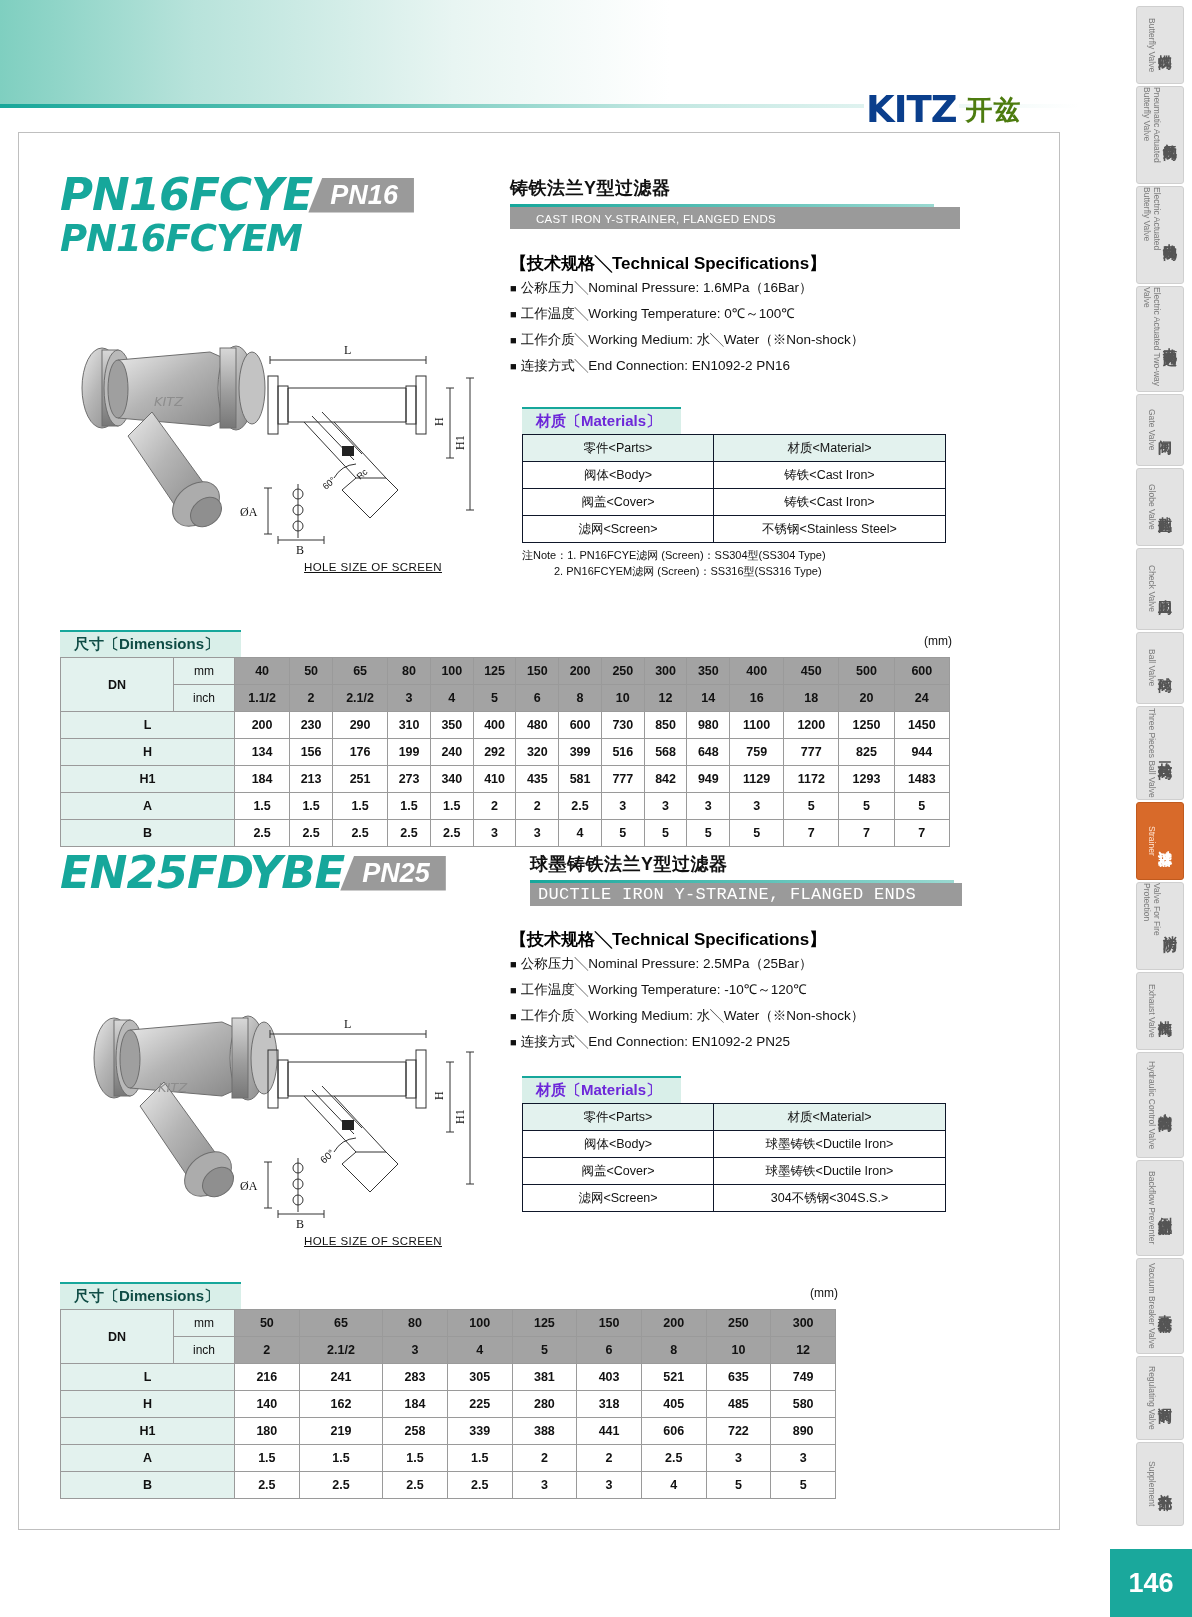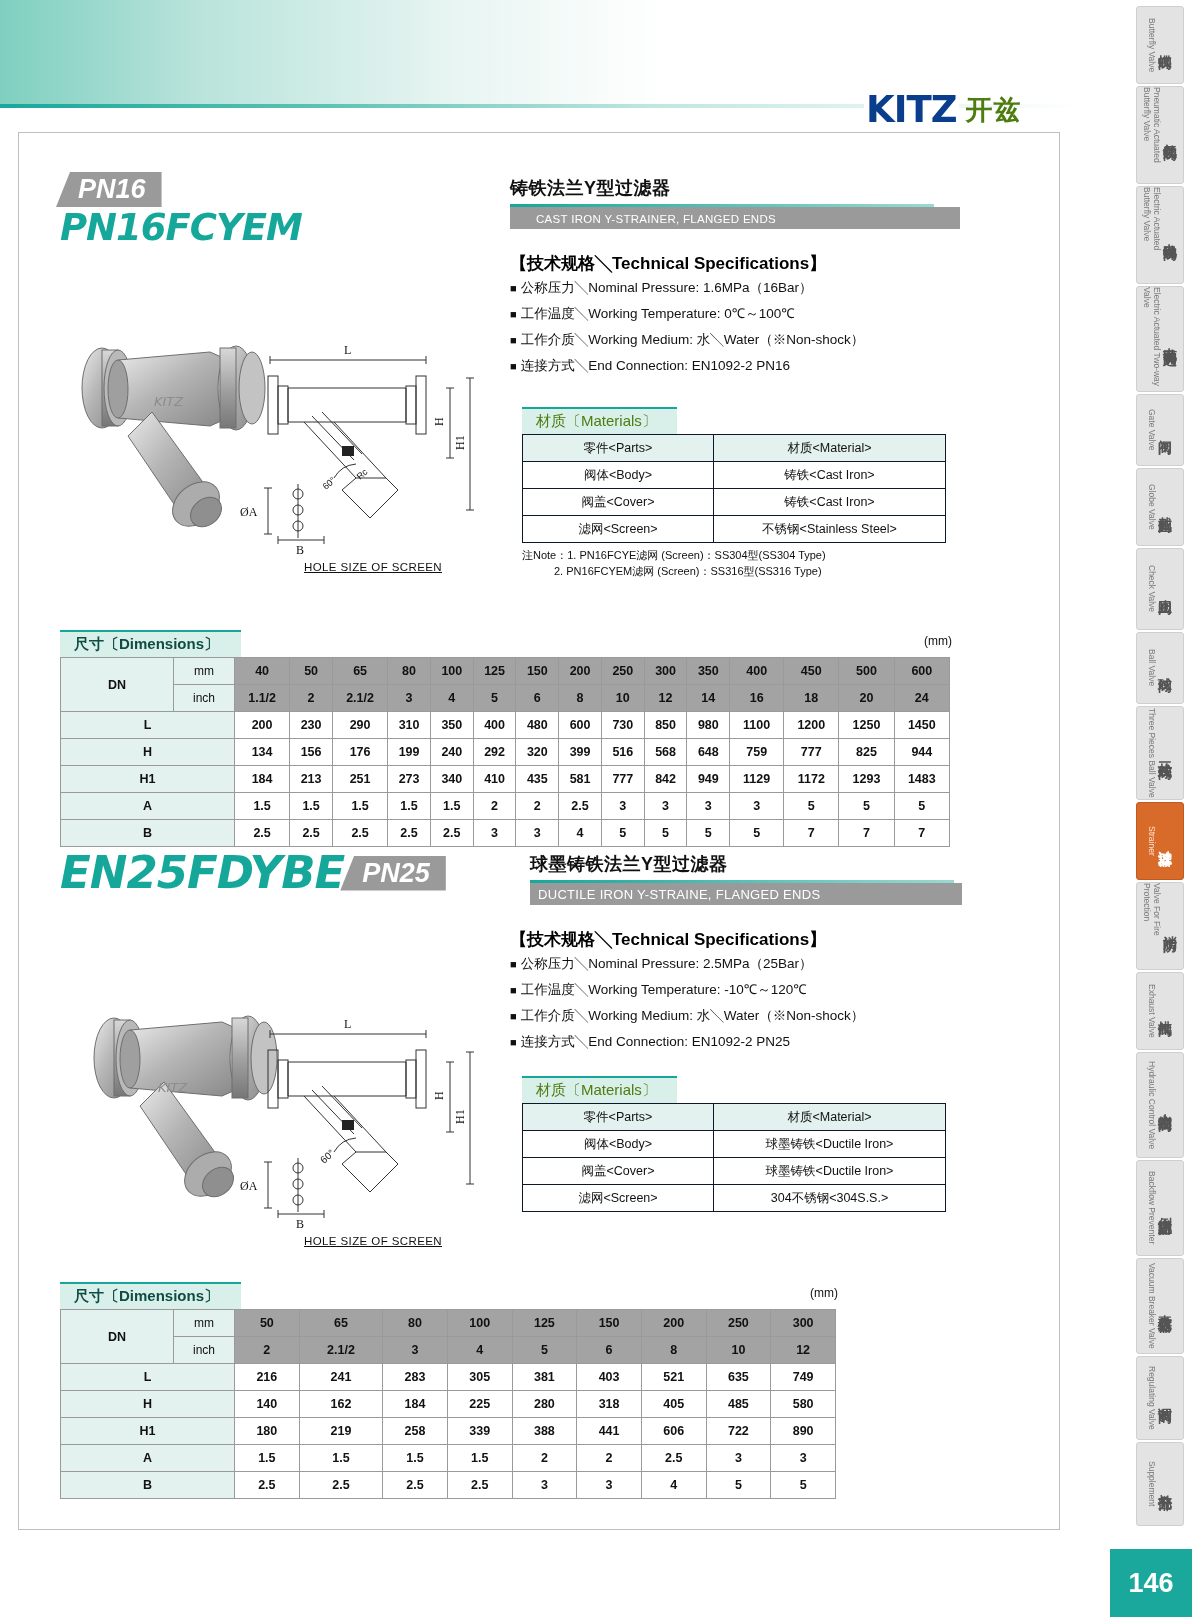--- a/index.html
+++ b/index.html
@@ -80,21 +80,21 @@
   .namecn{font-size:18px;font-weight:bold;color:#111;letter-spacing:.5px;}
   .greenrule{height:3px;background:linear-gradient(to right,#16a79b,#9ad9d1);}
   
   .spechead{font-size:17px;font-weight:bold;color:#000000;}
   .specline{font-size:13.5px;color:#111;line-height:26px;}
   .sq{color:#111;font-size:11px;margin-right:4px;}
   
   .matwrap{position:absolute;}
   .mathead{
     display:inline-block;background:#d9efe9;border-top:2px solid #16a79b;
-    padding:3px 20px 3px 14px;font-size:15px;font-weight:normal;color:#4d7c0f;
+    padding:3px 20px 3px 14px;font-size:15px;font-weight:bold;color:#6d28d9;
   }
   table.mat{border-collapse:collapse;width:424px;}
   table.mat td{
     border:1px solid #0f172a;height:24px;font-size:12.5px;text-align:center;color:#111;
   }
   table.mat tr:first-child td{background:#e3f2ee;font-weight:normal;}
   .note{font-size:11px;color:#111;line-height:16px;margin-top:4px;}
   
   .dimhead{
     display:inline-block;background:#d9efe9;border-top:2px solid #16a79b;
@@ -126,20 +126,21 @@
 
   <div class="logo">
     <div class="mark">KITZ</div>
     <div class="cn">开兹</div>
   </div>
 
   <div class="content-border"></div>
 
   <div class="prodtitle" style="left:60px;top:172px;width:470px;">
     <div class="badgewrap">
+      <div class="ptitle">PN16FCYE</div>
       <div class="pnbadge">PN16</div>
     </div>
     <div class="ptitle2">PN16FCYEM</div>
   </div>
 
   <div style="position:absolute;left:510px;top:176px;width:440px;">
     <div class="namecn">铸铁法兰Y型过滤器</div>
     <div class="greenrule" style="width:424px;margin:4px 0 0 0;"></div>
     <div style="background:#9a9a9a;width:424px;padding:2px 0 2px 26px;margin-top:0;">
       <span style="font-size:11.5px;color:#fff;letter-spacing:.3px;">CAST IRON Y-STRAINER, FLANGED ENDS</span>
@@ -400,21 +401,21 @@
     <div class="badgewrap">
       <div class="ptitle">EN25FDYBE</div>
       <div class="pnbadge">PN25</div>
     </div>
   </div>
 
   <div style="position:absolute;left:530px;top:852px;width:440px;">
     <div class="namecn">球墨铸铁法兰Y型过滤器</div>
     <div class="greenrule" style="width:424px;margin:4px 0 0 0;"></div>
     <div style="background:#9a9a9a;width:424px;padding:2px 0 2px 8px;">
-      <span style="font-size:13px;color:#fff;letter-spacing:.3px;">DUCTILE IRON Y-STRAINE, FLANGED ENDS</span>
+      <span style="font-size:17px;color:#fff;letter-spacing:.3px;font-family:Liberation Mono, monospace;">DUCTILE IRON Y-STRAINE, FLANGED ENDS</span>
     </div>
   </div>
 
   <div style="position:absolute;left:510px;top:928px;width:470px;">
     <div class="spechead">【技术规格╲Technical Specifications】</div>
     <div class="specline"><span class="sq">■</span><span>公称压力╲Nominal Pressure: 2.5MPa（25Bar）</span></div>
     <div class="specline"><span class="sq">■</span><span>工作温度╲Working Temperature: -10℃～120℃</span></div>
     <div class="specline"><span class="sq">■</span><span>工作介质╲Working Medium: 水╲Water（※Non-shock）</span></div>
     <div class="specline"><span class="sq">■</span><span>连接方式╲End Connection: EN1092-2 PN25</span></div>
   </div>

